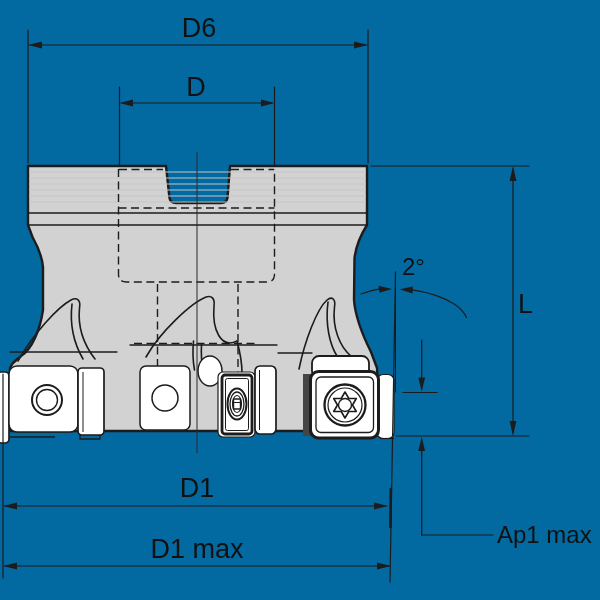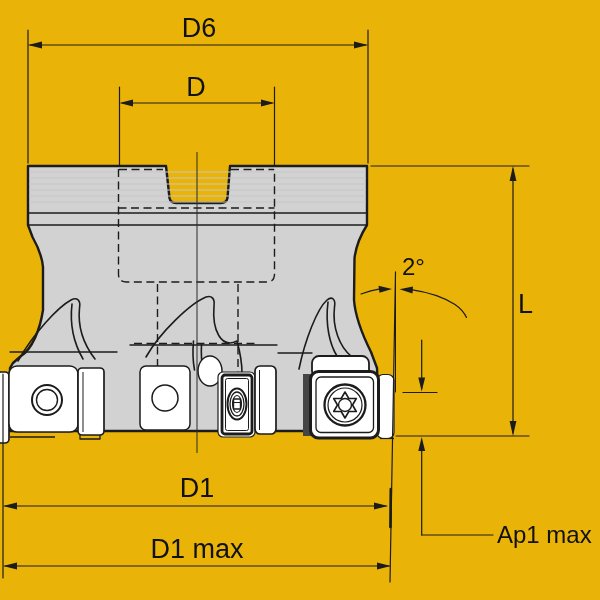--- a/index.html
+++ b/index.html
@@ -1,16 +1,16 @@
 <!DOCTYPE html>
 <html><head>
 <meta charset="utf-8">
 <style>
   html,body{margin:0;padding:0;background:#fff;}
-  #stage{width:600px;height:600px;position:relative;background:#eab308;overflow:hidden;}
+  #stage{width:600px;height:600px;position:relative;background:#0369a1;overflow:hidden;}
   svg{display:block;}
   text{font-family:"Liberation Sans","DejaVu Sans",sans-serif;fill:#111;}
   .dimtext{font-size:27px;}
   .dimtext-sm{font-size:24px;}
 </style>
 </head>
 <body>
 
 <div id="stage">
 <svg width="600" height="600" viewBox="0 0 600 600">

